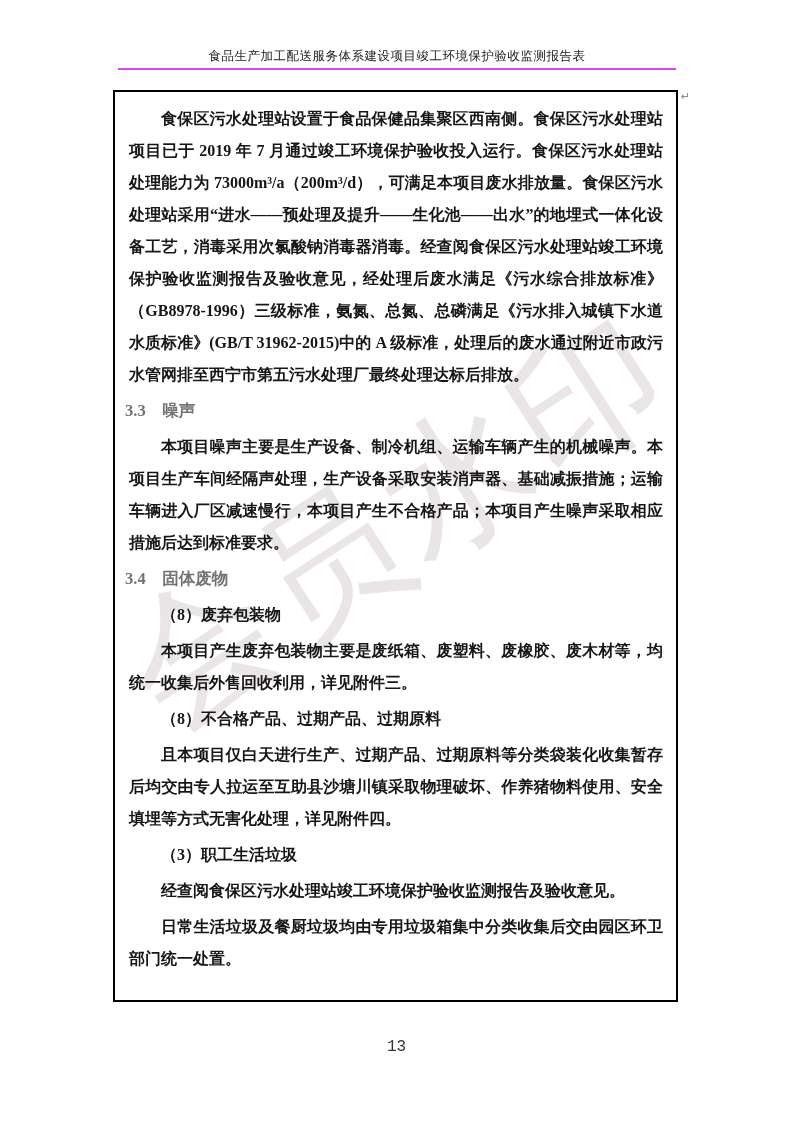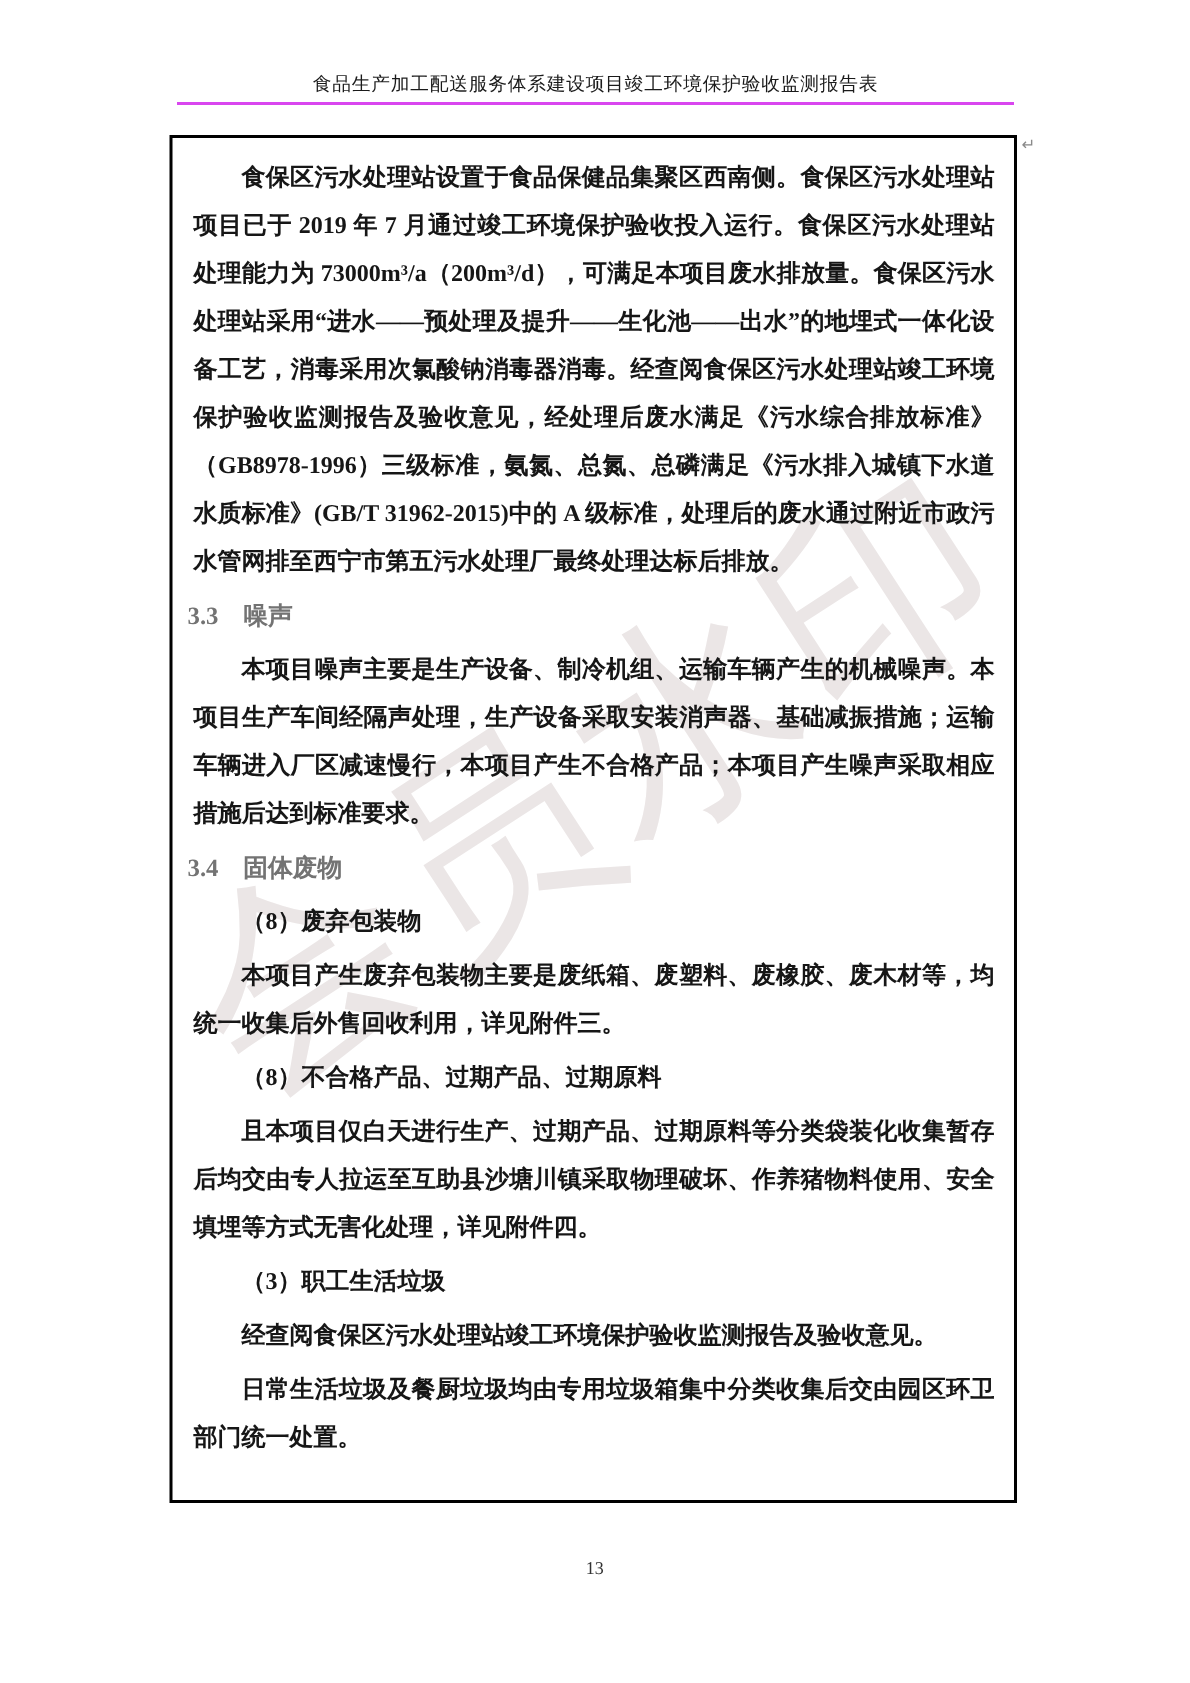--- a/index.html
+++ b/index.html
@@ -74,23 +74,23 @@
     text-indent:0;
     line-height:32px;
     font-family:Liberation Serif, serif;
     color:#737373;
   }
   .page-footer{
     position:absolute;
     left:0;top:1038px;
     width:100%;
     text-align:center;
-    font-size:12px;
+    font-size:16px;
     color:#333;
-    font-family:Liberation Serif, serif;
+    font-family:Liberation Mono, monospace;
   }
 </style>
 </head>
 <body>
 
 <div class="page">
 
   <div class="doc-header">
     <span>食品生产加工配送服务体系建设项目竣工环境保护验收监测报告表</span>
   </div>

